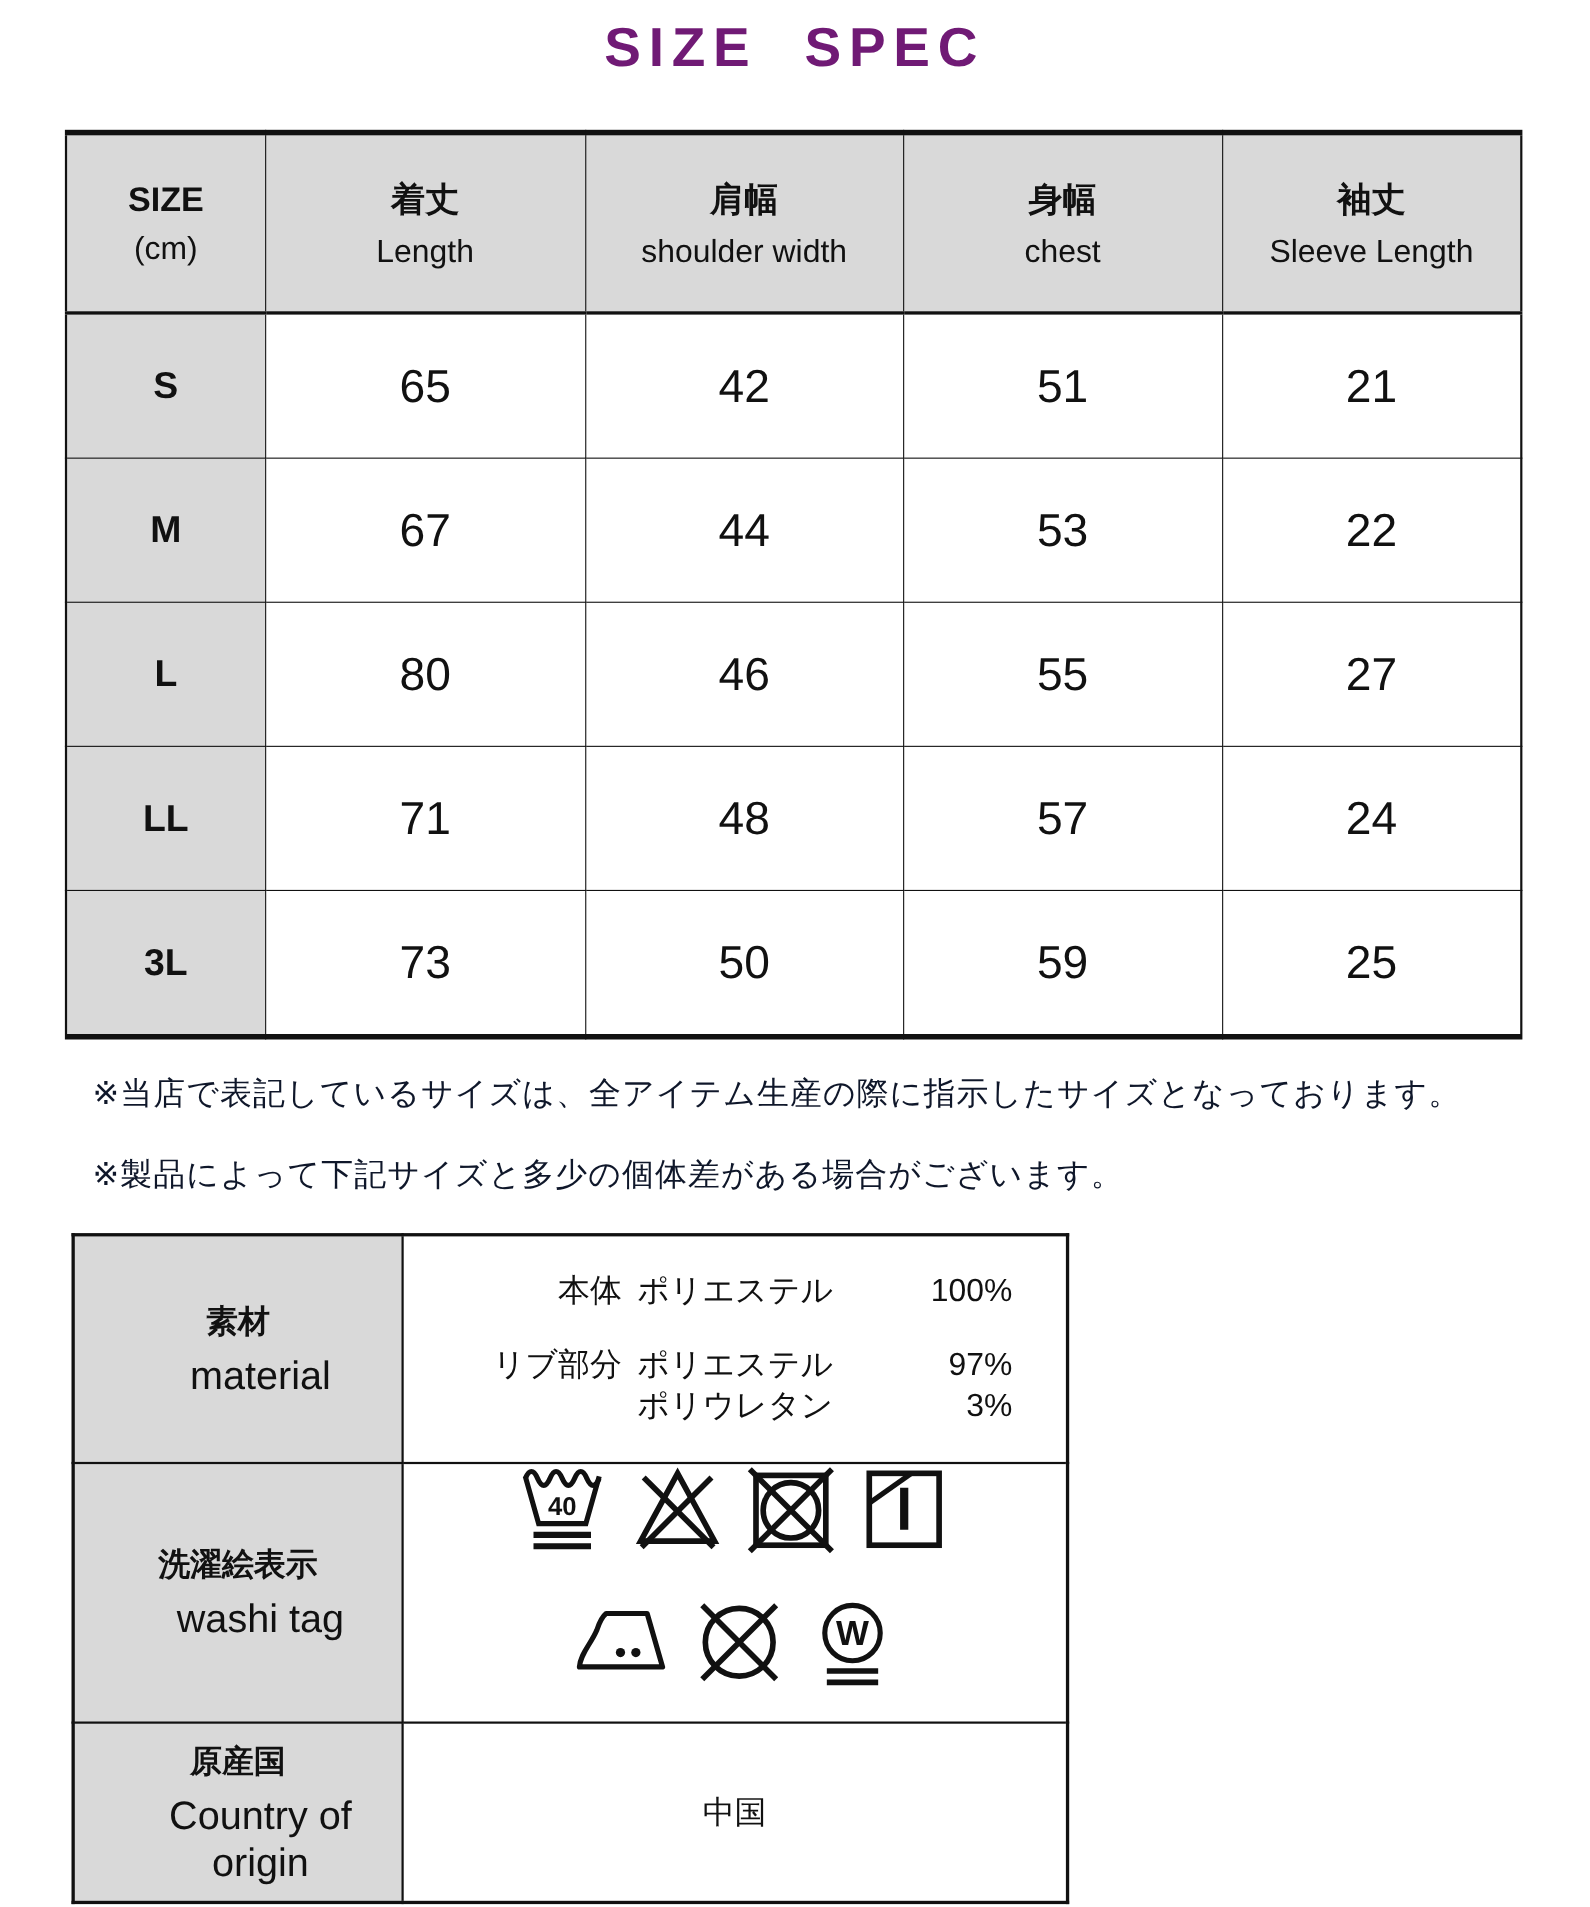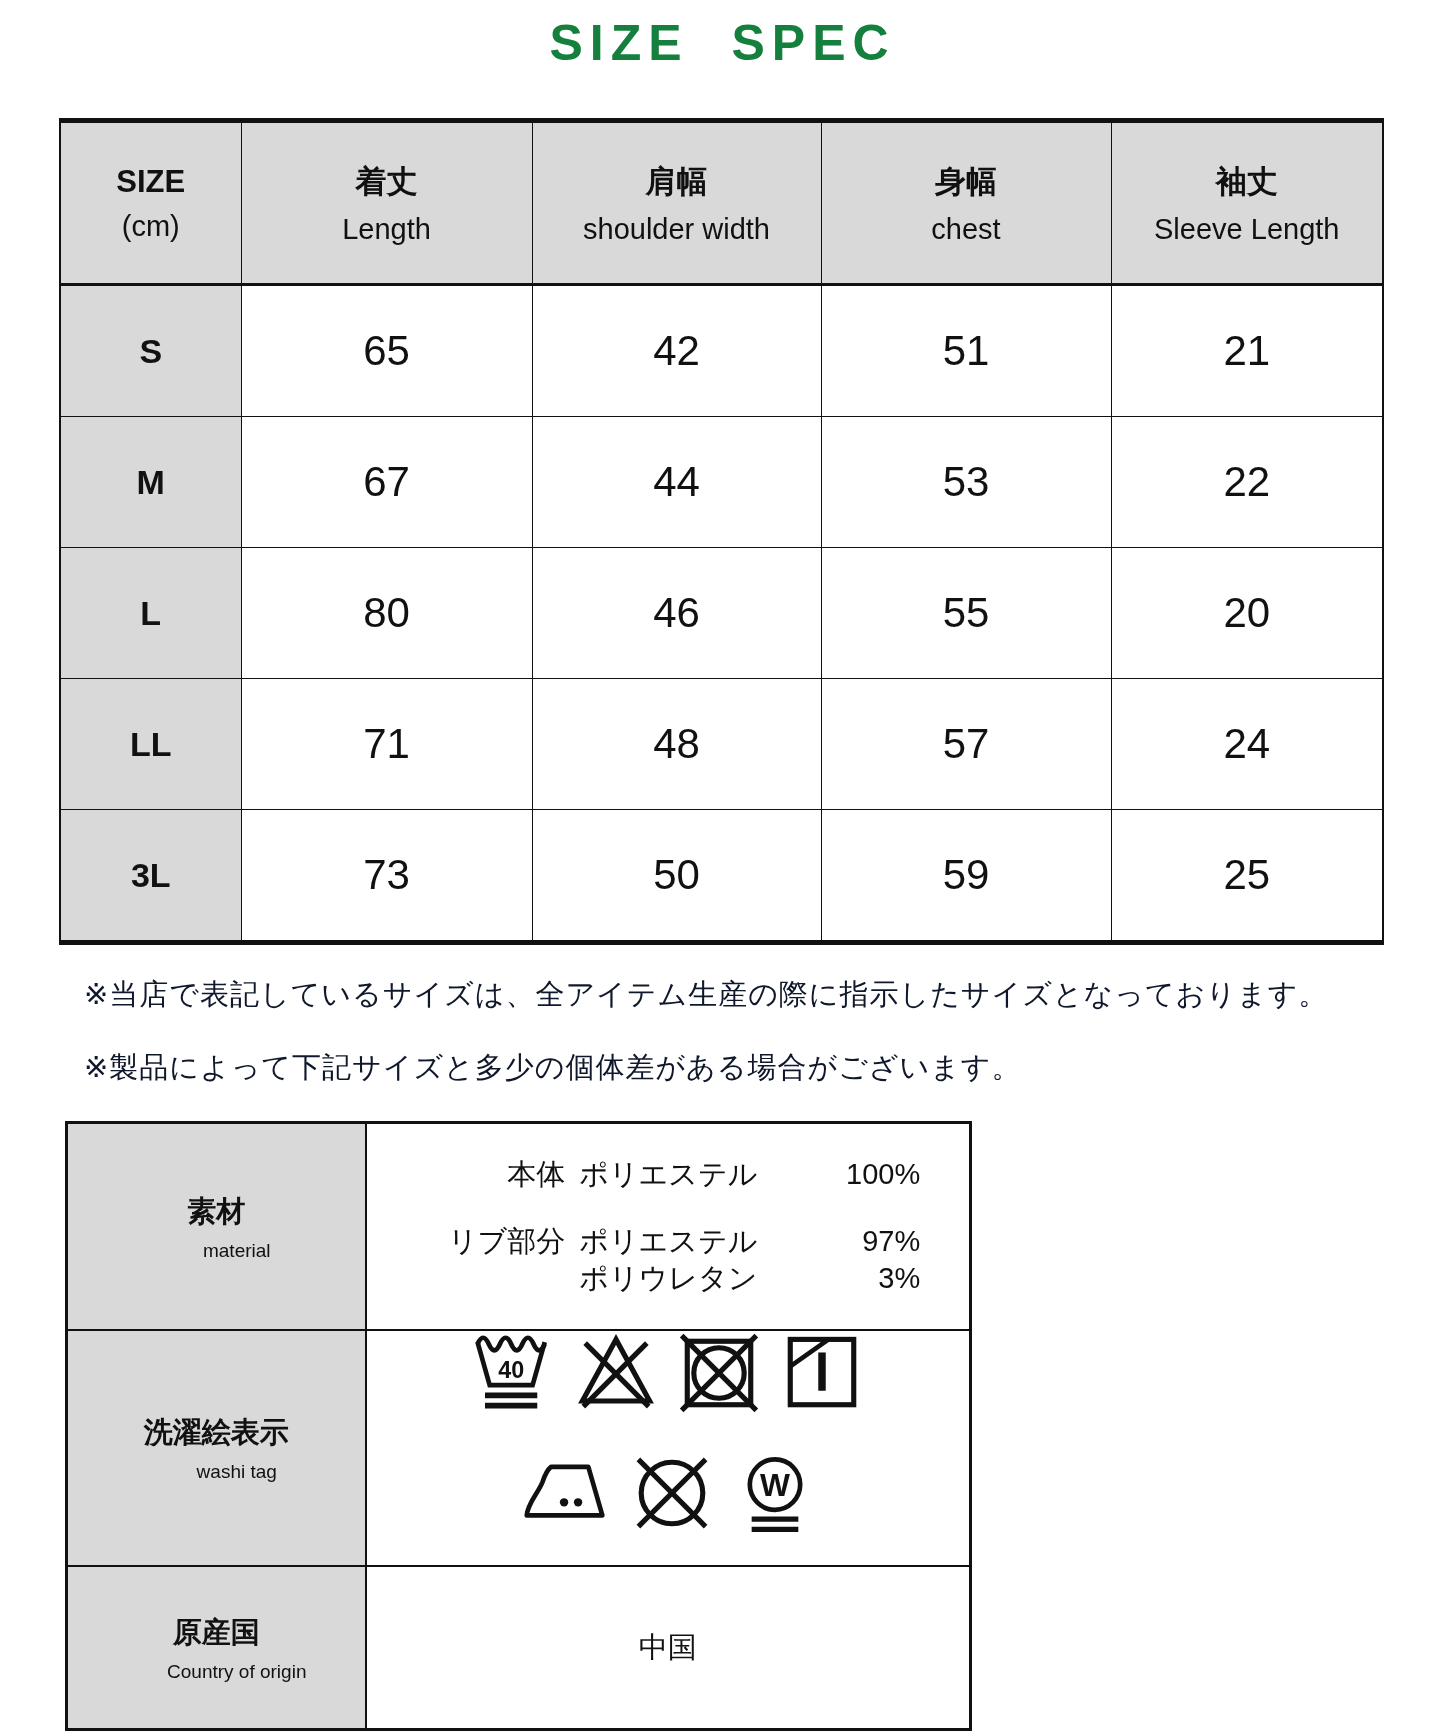--- a/index.html
+++ b/index.html
@@ -12,21 +12,21 @@
   .page{position:relative;width:1445px;height:1734px;overflow:hidden;}
 
   
   .title{
     margin:14px 0 0 0;
     text-align:center;
     font-size:50px;
     font-weight:800;
     letter-spacing:7px;
     word-spacing:22px;
-    color:#15803d;
+    color:#701a75;
   }
 
   
   table{border-collapse:collapse;table-layout:fixed;}
   .size-table{
     margin:46px 0 0 59px;
     width:1323px;
     border-top:5px solid #111;
     border-bottom:5px solid #111;
     border-left:2px solid #111;
@@ -71,21 +71,21 @@
   }
   .detail-table th,.detail-table td{
     border:2px solid #111;
     padding:0;vertical-align:middle;
   }
   .detail-table th{
     background:#d9d9d9;
     text-align:center;font-weight:400;
   }
   .detail-table .jp{font-size:29px;font-weight:700;margin-bottom:8px;}
-  .detail-table .en{font-size:19px;font-weight:400;padding-left:41px;}
+  .detail-table .en{font-size:36px;font-weight:400;padding-left:41px;}
   .row-material th,.row-material td{height:205px;}
   .row-care th,.row-care td{height:234px;}
   .row-origin th,.row-origin td{height:161px;}
 
   .mat-grid{
     display:grid;
     grid-template-columns:150px 215px 112px;
     column-gap:14px;
     justify-content:center;
     font-size:29px;line-height:37px;
@@ -162,21 +162,21 @@
         <td>67</td>
         <td>44</td>
         <td>53</td>
         <td>22</td>
       </tr>
       <tr>
         <th>L</th>
         <td>80</td>
         <td>46</td>
         <td>55</td>
-        <td>20</td>
+        <td>27</td>
       </tr>
       <tr>
         <th>LL</th>
         <td>71</td>
         <td>48</td>
         <td>57</td>
         <td>24</td>
       </tr>
       <tr>
         <th>3L</th>

